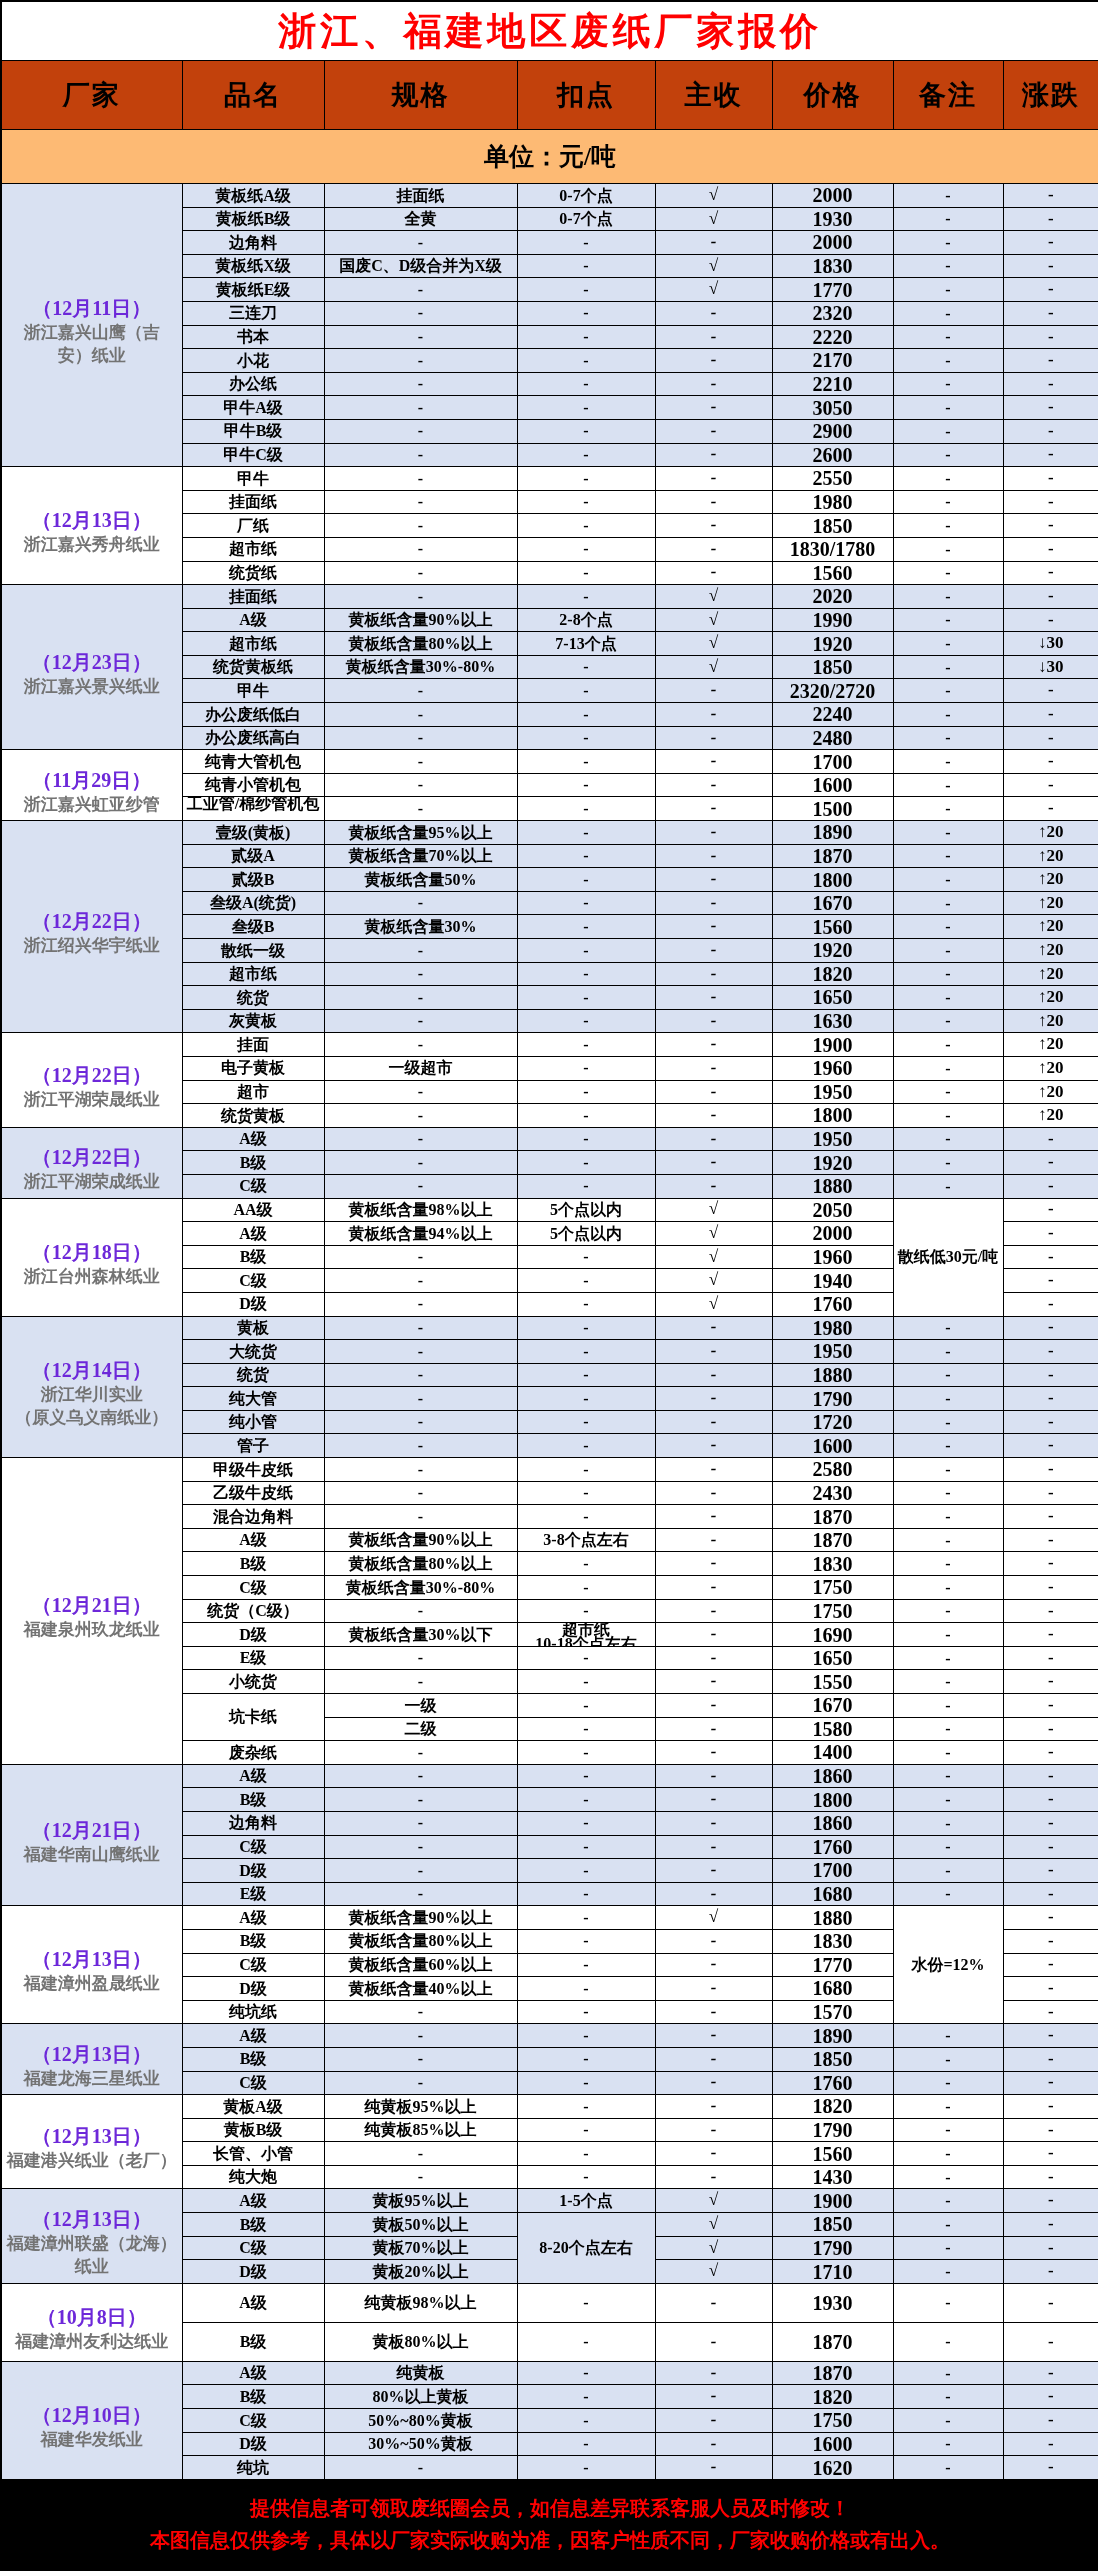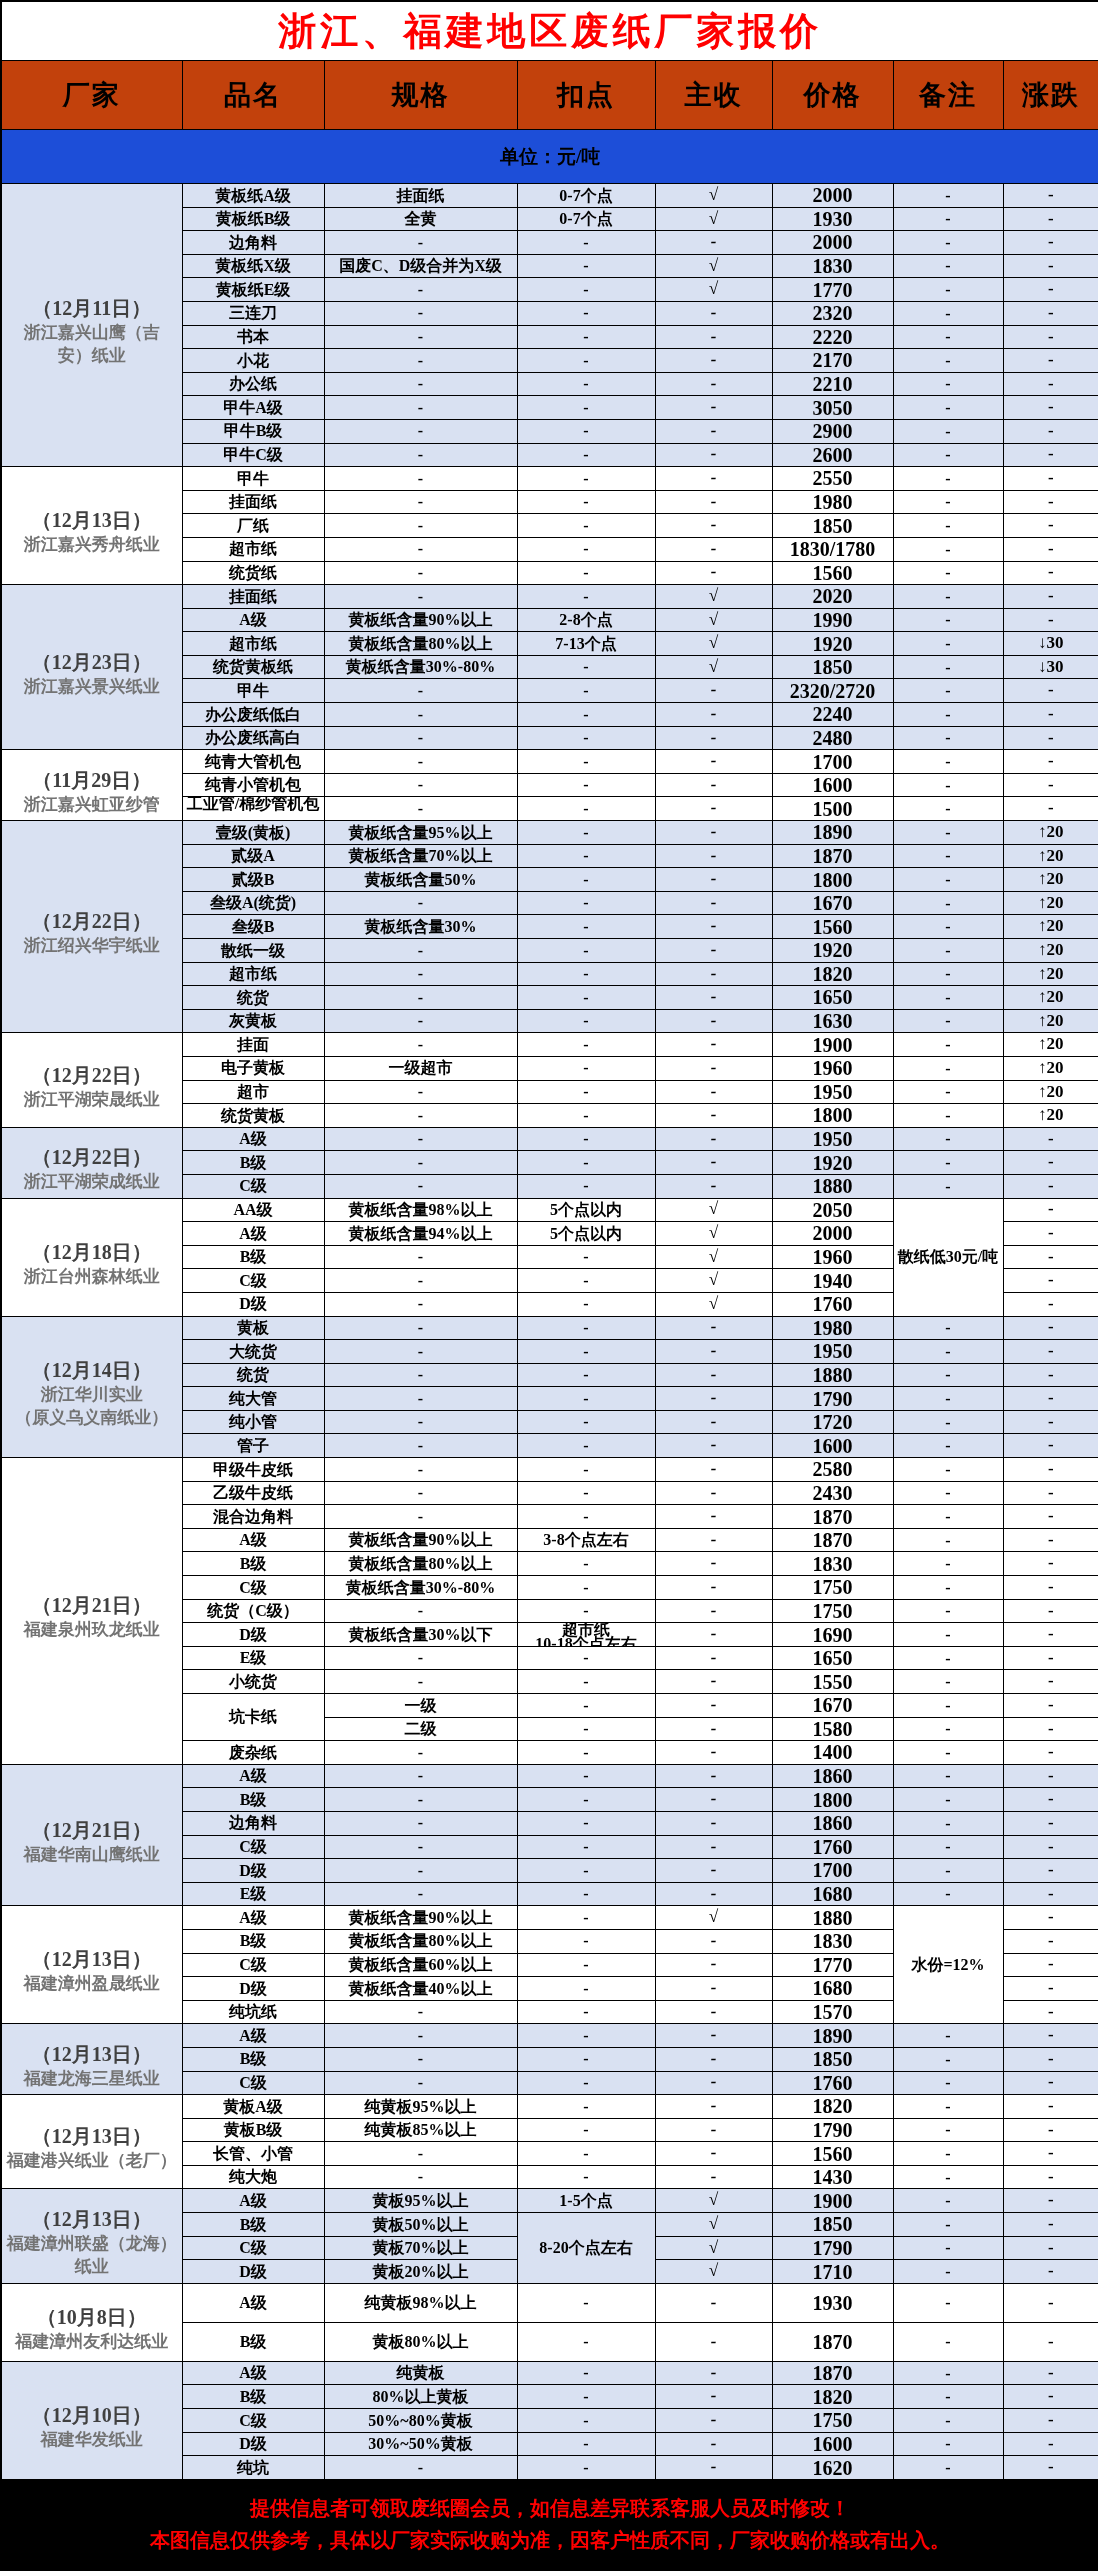--- a/index.html
+++ b/index.html
@@ -8,29 +8,29 @@
     border-collapse:collapse;table-layout:fixed;width:1099px;
     font-family:"Liberation Serif","DejaVu Serif",serif;
     font-weight:bold;color:#000;border:2.8px solid #000;
   }
   #grid td,#grid th{border:0.9px solid #000;text-align:center;vertical-align:middle;
     padding:0 1.9px;overflow:hidden;}
   
   tr.title-row td{height:58px;font-size:38px;color:#ff0000;
     border-bottom:1.9px solid #000;letter-spacing:3.8px;}
   tr.head-row th{height:68px;font-size:27px;letter-spacing:1.9px;background:#c2410c;}
-  tr.unit-row td{height:53px;font-size:19px;text-align:left;padding-left:727px;
-    border-bottom:2.8px solid #000;background:#1d4ed8;}
+  tr.unit-row td{height:53px;font-size:25px;text-align:left;padding-left:727px;
+    border-bottom:2.8px solid #000;background:#fdba74;}
   
   tbody td{height:22.6px;font-size:16px;line-height:1.1;background:#fff;}
   tbody tr.tall td{height:38px;}
   tbody tr.shade td{background:#d9e1f2;}
   tbody tr.block-start td{border-top:2.8px solid #000;}
   td.factory{padding:0 2.8px;}
-  .fdate{color:#404040;font-size:20px;line-height:1.35;white-space:pre-line;margin-top:13px;}
+  .fdate{color:#6d28d9;font-size:20px;line-height:1.35;white-space:pre-line;margin-top:13px;}
   .fname{color:#737373;font-size:17px;line-height:1.35;white-space:pre-line;}
   td.price{font-size:20px;}
   td.accept{font-style:italic;font-size:17px;}
   td.change{font-size:17px;}
   td.note{font-size:16px;line-height:1.2;}
   .clip{height:22.6px;overflow:hidden;line-height:14px;white-space:pre-line;}
   
   tr.footer-row td{height:89px;background:#000000;border-top:2.8px solid #000;
     color:#ff0000;font-size:20px;line-height:1.6;}
 </style>

